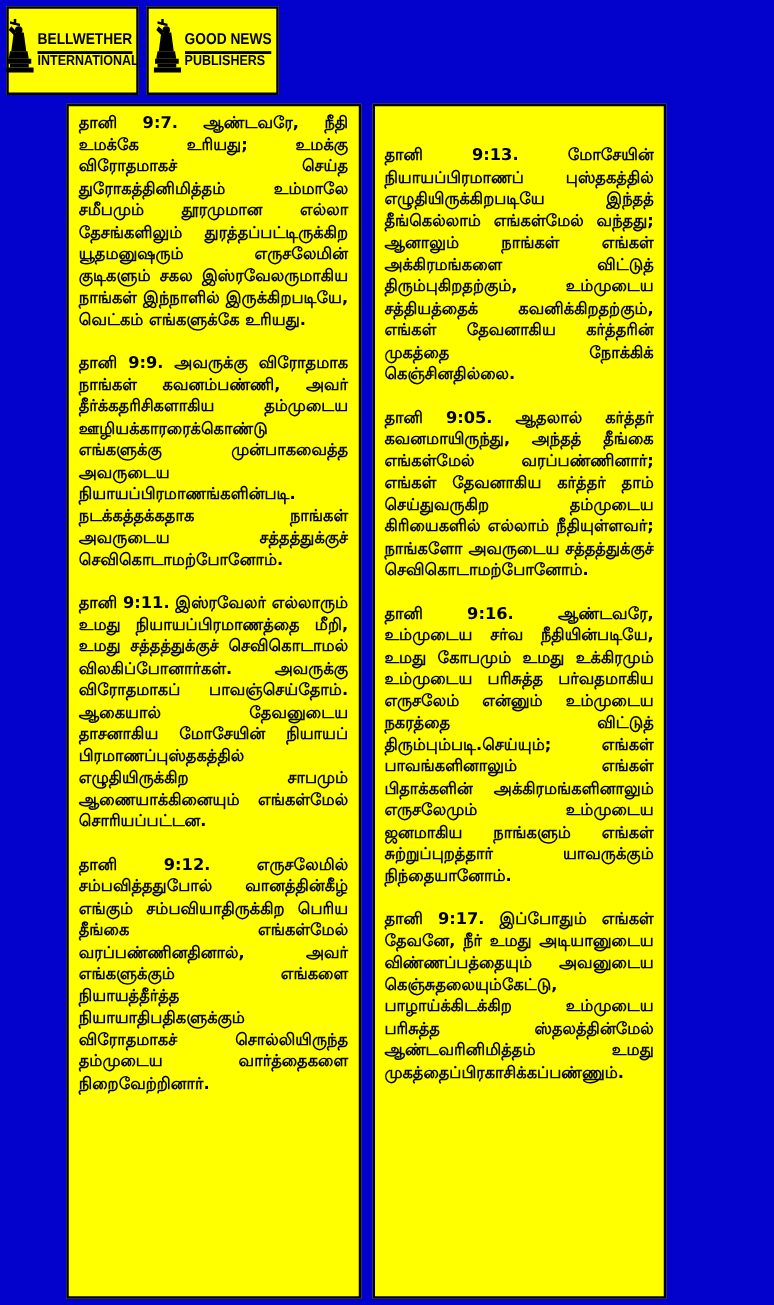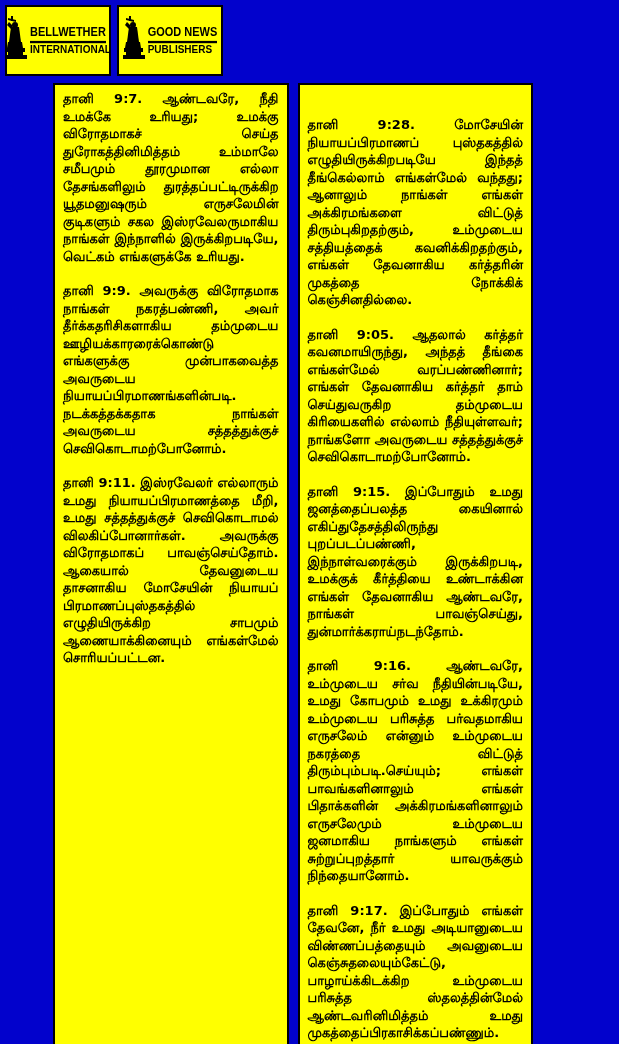--- a/index.html
+++ b/index.html
@@ -130,25 +130,25 @@
         <span class="logo-line1">GOOD NEWS</span>
         <span class="logo-line2">PUBLISHERS</span>
       </span>
     </div>
 
   </div>
 
   <div class="body-row">
     <div class="panel text-col left">
         <p>தானி 9:7. ஆண்டவரே, நீதி உமக்கே உரியது; உமக்கு விரோதமாகச் செய்த துரோகத்தினிமித்தம் உம்மாலே சமீபமும் தூரமுமான எல்லா தேசங்களிலும் துரத்தப்பட்டிருக்கிற யூதமனுஷரும் எருசலேமின் குடிகளும் சகல இஸ்ரவேலருமாகிய நாங்கள் இந்நாளில் இருக்கிறபடியே, வெட்கம் எங்களுக்கே உரியது.</p>
-        <p>தானி 9:9. அவருக்கு விரோதமாக நாங்கள் நகரத்பண்ணி, அவர் தீர்க்கதரிசிகளாகிய தம்முடைய ஊழியக்காரரைக்கொண்டு எங்களுக்கு முன்பாகவைத்த அவருடைய நியாயப்பிரமாணங்களின்படி. நடக்கத்தக்கதாக நாங்கள் அவருடைய சத்தத்துக்குச் செவிகொடாமற்போனோம்.</p>
+        <p>தானி 9:9. அவருக்கு விரோதமாக நாங்கள் கவனம்பண்ணி, அவர் தீர்க்கதரிசிகளாகிய தம்முடைய ஊழியக்காரரைக்கொண்டு எங்களுக்கு முன்பாகவைத்த அவருடைய நியாயப்பிரமாணங்களின்படி. நடக்கத்தக்கதாக நாங்கள் அவருடைய சத்தத்துக்குச் செவிகொடாமற்போனோம்.</p>
         <p>தானி 9:11. இஸ்ரவேலர் எல்லாரும் உமது நியாயப்பிரமாணத்தை மீறி, உமது சத்தத்துக்குச் செவிகொடாமல் விலகிப்போனார்கள். அவருக்கு விரோதமாகப் பாவஞ்செய்தோம். ஆகையால் தேவனுடைய தாசனாகிய மோசேயின் நியாயப் பிரமாணப்புஸ்தகத்தில் எழுதியிருக்கிற சாபமும் ஆணையாக்கினையும் எங்கள்மேல் சொரியப்பட்டன.</p>
+        <p>தானி 9:12. எருசலேமில் சம்பவித்ததுபோல் வானத்தின்கீழ் எங்கும் சம்பவியாதிருக்கிற பெரிய தீங்கை எங்கள்மேல் வரப்பண்ணினதினால், அவர் எங்களுக்கும் எங்களை நியாயத்தீர்த்த நியாயாதிபதிகளுக்கும் விரோதமாகச் சொல்லியிருந்த தம்முடைய வார்த்தைகளை நிறைவேற்றினார்.</p>
       </div>
     <div class="panel text-col right">
-        <p>தானி 9:28. மோசேயின் நியாயப்பிரமாணப் புஸ்தகத்தில் எழுதியிருக்கிறபடியே இந்தத் தீங்கெல்லாம் எங்கள்மேல் வந்தது; ஆனாலும் நாங்கள் எங்கள் அக்கிரமங்களை விட்டுத் திரும்புகிறதற்கும், உம்முடைய சத்தியத்தைக் கவனிக்கிறதற்கும், எங்கள் தேவனாகிய கர்த்தரின் முகத்தை நோக்கிக் கெஞ்சினதில்லை.</p>
+        <p>தானி 9:13. மோசேயின் நியாயப்பிரமாணப் புஸ்தகத்தில் எழுதியிருக்கிறபடியே இந்தத் தீங்கெல்லாம் எங்கள்மேல் வந்தது; ஆனாலும் நாங்கள் எங்கள் அக்கிரமங்களை விட்டுத் திரும்புகிறதற்கும், உம்முடைய சத்தியத்தைக் கவனிக்கிறதற்கும், எங்கள் தேவனாகிய கர்த்தரின் முகத்தை நோக்கிக் கெஞ்சினதில்லை.</p>
         <p>தானி 9:05. ஆதலால் கர்த்தர் கவனமாயிருந்து, அந்தத் தீங்கை எங்கள்மேல் வரப்பண்ணினார்; எங்கள் தேவனாகிய கர்த்தர் தாம் செய்துவருகிற தம்முடைய கிரியைகளில் எல்லாம் நீதியுள்ளவர்; நாங்களோ அவருடைய சத்தத்துக்குச் செவிகொடாமற்போனோம்.</p>
-        <p>தானி 9:15. இப்போதும் உமது ஜனத்தைப்பலத்த கையினால் எகிப்துதேசத்திலிருந்து புறப்படப்பண்ணி, இந்நாள்வரைக்கும் இருக்கிறபடி, உமக்குக் கீர்த்தியை உண்டாக்கின எங்கள் தேவனாகிய ஆண்டவரே, நாங்கள் பாவஞ்செய்து, துன்மார்க்கராய்நடந்தோம்.</p>
         <p>தானி 9:16. ஆண்டவரே, உம்முடைய சர்வ நீதியின்படியே, உமது கோபமும் உமது உக்கிரமும் உம்முடைய பரிசுத்த பர்வதமாகிய எருசலேம் என்னும் உம்முடைய நகரத்தை விட்டுத் திரும்பும்படி.செய்யும்; எங்கள் பாவங்களினாலும் எங்கள் பிதாக்களின் அக்கிரமங்களினாலும் எருசலேமும் உம்முடைய ஜனமாகிய நாங்களும் எங்கள் சுற்றுப்புறத்தார் யாவருக்கும் நிந்தையானோம்.</p>
         <p>தானி 9:17. இப்போதும் எங்கள் தேவனே, நீர் உமது அடியானுடைய விண்ணப்பத்தையும் அவனுடைய கெஞ்சுதலையும்கேட்டு, பாழாய்க்கிடக்கிற உம்முடைய பரிசுத்த ஸ்தலத்தின்மேல் ஆண்டவரினிமித்தம் உமது முகத்தைப்பிரகாசிக்கப்பண்ணும்.</p>
       </div>
   </div>
 
 </div>
 
 </body></html>

